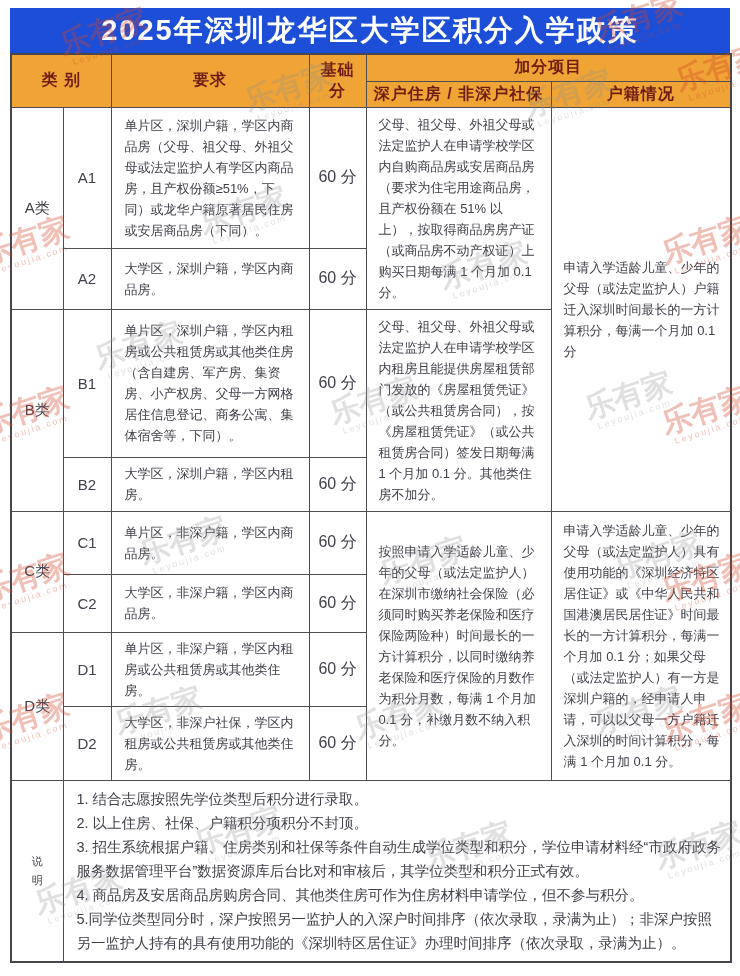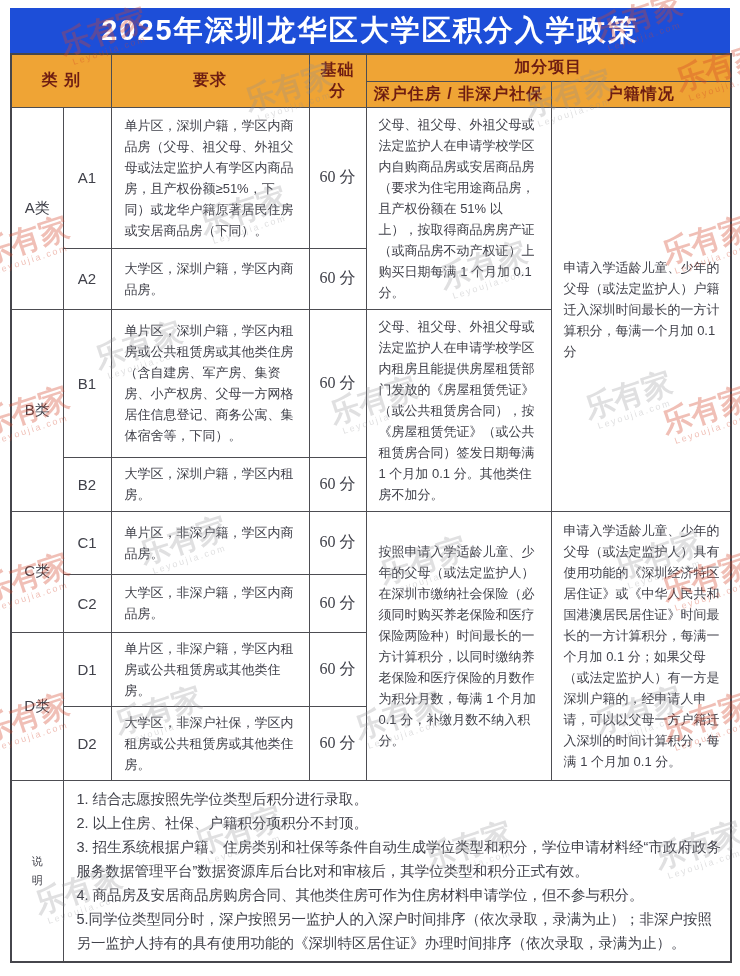--- a/index.html
+++ b/index.html
@@ -26,21 +26,21 @@
   }
   tr.hr1 { height:27px; } tr.hr2 { height:23px; }
   tr.r1 { height:140px; } tr.r2 { height:60px; }
   tr.r3 { height:148px; } tr.r4 { height:41px; }
   tr.r5 { height:63px; }  tr.r6 { height:58px; }
   tr.r7 { height:68px; }  tr.r8 { height:72px; }
   tr.r9 { height:167px; }
   td.catlabel { text-align:center; font-size:15px; }
   td.code { text-align:center; font-size:15px; }
   td.req { font-size:13px; line-height:21px; text-align:left; padding:5px 8px 5px 13px; }
-  td.score { text-align:center; font-size:16px; white-space:nowrap;font-family:Liberation Serif, serif; }
+  td.score { text-align:center; font-size:16px; white-space:nowrap; }
   td.bonus { font-size:13px; line-height:21px; text-align:left; padding:6px 9px 6px 12px;margin-left:23px; }
   td.notes-cell { font-size:14.5px; line-height:24px; text-align:left; padding:6px 8px 6px 13px; vertical-align:middle; }
   td.notes-label { text-align:center; font-size:11px; }
   .vstack { width:1.2em; margin:0 auto; line-height:1.7; word-break:break-all; text-align:center; }
 
   .source {
     position:absolute; right:12px; top:941px; font-size:17px;
     color:#4b4c53; letter-spacing:1.5px; white-space:nowrap;
   }
 

